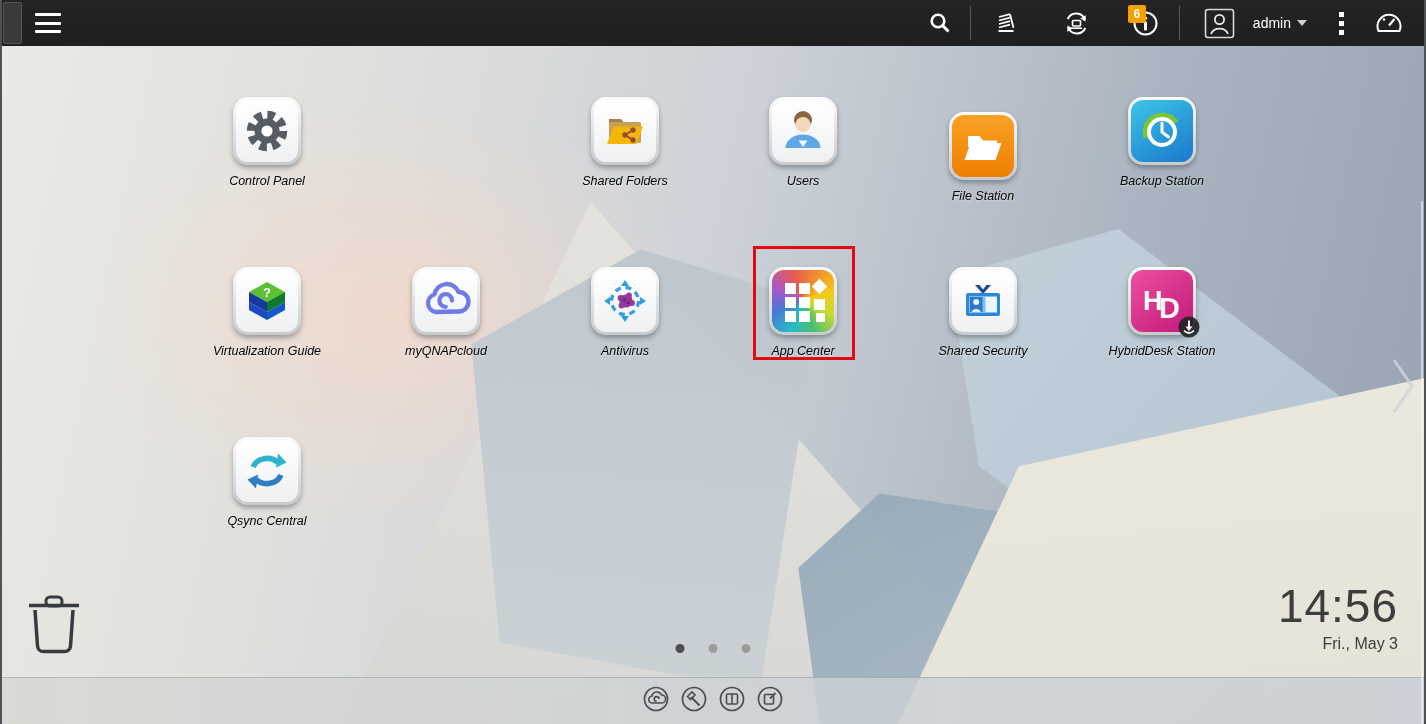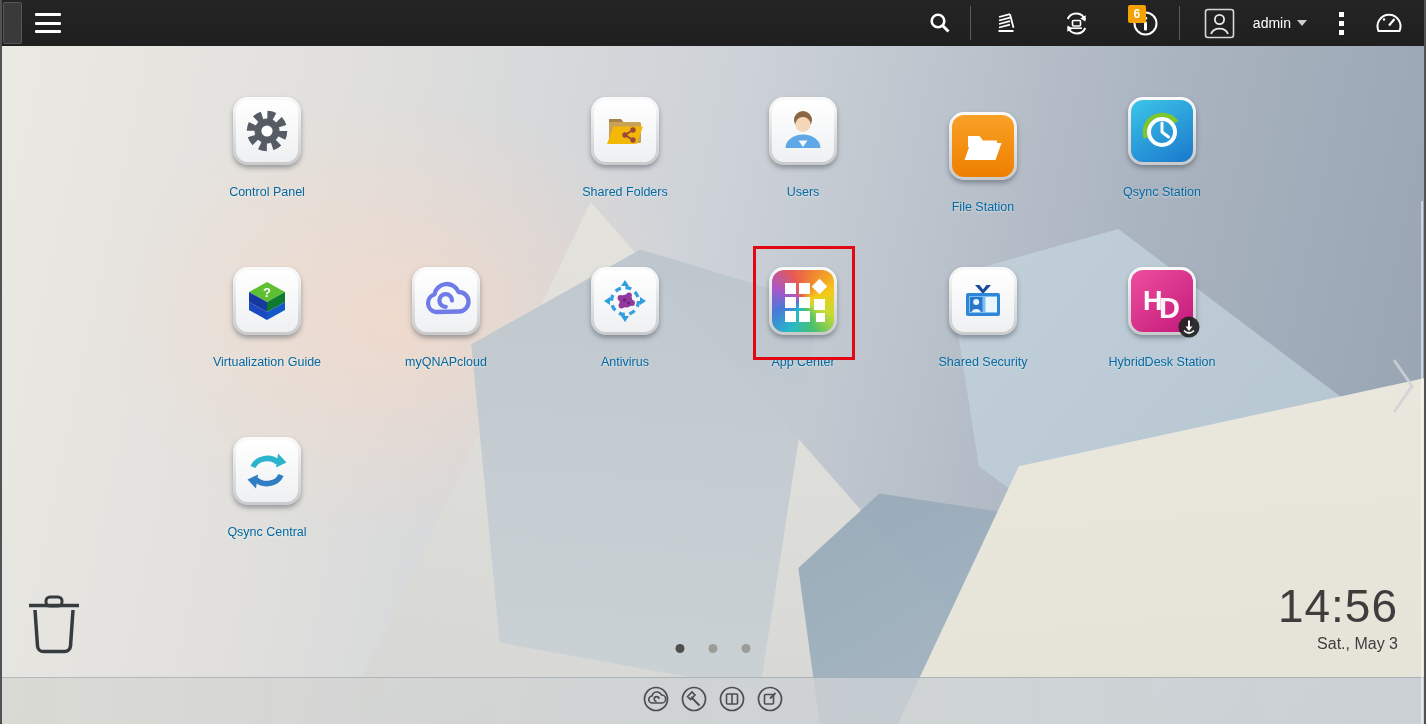--- a/index.html
+++ b/index.html
@@ -34,21 +34,21 @@
   .bg-strip{ position:absolute; left:0; right:0; bottom:0; height:47px; background:linear-gradient(90deg, rgba(216,216,211,.85), rgba(196,204,213,.8)); border-top:1px solid rgba(110,120,132,.35); }
 
   
   .tile { position:absolute; width:140px; text-align:center; cursor:pointer; }
   .ticon { position:relative; width:68px; height:68px; margin:0 auto; border-radius:15px; background:linear-gradient(180deg,#fbfbfb,#c9cacc); box-shadow:0 3px 5px rgba(40,50,60,.4); }
   .tinner { position:absolute; inset:3px; border-radius:12px; background:linear-gradient(180deg,#ffffff,#eef0f2); overflow:hidden; }
   .tinner.orange { background:linear-gradient(180deg,#f9a126,#ee7f00); }
   .tinner.bluet  { background:linear-gradient(150deg,#3cc5e8,#1a78cc); }
   .tinner.pink   { background:linear-gradient(140deg,#ee4f9e,#c2187a); }
   .tinner.rainbow{ background:conic-gradient(from -20deg,#e85a50,#f08a30,#f5c818,#c8dc30,#48c070,#28b8c8,#4878d8,#a858c8,#e85a50); }
-  .tlabel { margin-top:20px; font-size:12.5px; color:#0369a1; text-shadow:0 1px 2px rgba(255,255,255,.55); }
+  .tlabel { margin-top:9px; font-size:12.5px; color:#000000; text-shadow:0 1px 2px rgba(255,255,255,.55);font-style:italic; }
   .hl-box { position:absolute; left:751px; top:200px; width:102px; height:114px; border:3px solid #e30613; pointer-events:none; }
   .dl-badge { position:absolute; right:-5px; bottom:-4px; width:24px; height:24px; }
 
   
   .ac-grid { position:absolute; inset:0; }
   .ac-grid i { position:absolute; width:11px; height:11px; background:#fff; }
   .ac-grid i.dia { transform:rotate(45deg); }
 
   
   .trash { position:absolute; left:26px; top:548px; cursor:pointer; }
@@ -210,21 +210,21 @@
       <div class="ticon">
           <div class="tinner bluet">
         <svg width="62" height="62" viewBox="0 0 62 62">
           <path d="M15 38 a17 17 0 0 1 28 -18" fill="none" stroke="#7dc62e" stroke-width="4.5"></path>
           <polygon points="40,14 48,21 38,25" fill="#7dc62e"></polygon>
           <circle cx="31" cy="32" r="13" fill="none" stroke="#fff" stroke-width="4"></circle>
           <path d="M31 32 V23 M31 32 l6.5 5" stroke="#fff" stroke-width="3" stroke-linecap="round" fill="none"></path>
         </svg>
       </div>
         </div>
-      <div class="tlabel">Qsync Station</div>
+      <div class="tlabel">Backup Station</div>
     </div>
 
     <div class="tile" style="left:195px; top:221px;">
       <div class="ticon">
           <div class="tinner">
         <svg width="62" height="62" viewBox="0 0 62 62">
           <polygon points="31,12 49,22 31,32 13,22" fill="#5cc032"></polygon>
           <polygon points="13,22 31,32 31,42 13,32" fill="#17389e"></polygon>
           <polygon points="49,22 31,32 31,42 49,32" fill="#0f7a2e"></polygon>
           <polygon points="13,32 31,42 31,50 13,40" fill="#1d49c0"></polygon>
@@ -343,21 +343,21 @@
     <div class="trash">
       <svg width="52" height="62" viewBox="0 0 52 62">
         <rect x="18" y="3" width="16" height="9" rx="4" fill="none" stroke="#363b40" stroke-width="3"></rect>
         <line x1="1" y1="11.5" x2="51" y2="11.5" stroke="#363b40" stroke-width="3.5"></line>
         <path d="M7 16 L9.5 52 a6 6 0 0 0 6 5.5 h21 a6 6 0 0 0 6 -5.5 L45 16" fill="none" stroke="#363b40" stroke-width="3.5"></path>
       </svg>
     </div>
 
     <div class="clockbox">
       <div class="clock-time">14:56</div>
-      <div class="clock-date">Sat., May 3</div>
+      <div class="clock-date">Fri., May 3</div>
     </div>
 
     <div class="pager">
       <i class="active"></i>
       <i></i>
       <i></i>
     </div>
 
     <div class="quicklinks">
       <svg class="ql" viewBox="0 0 26 26">

